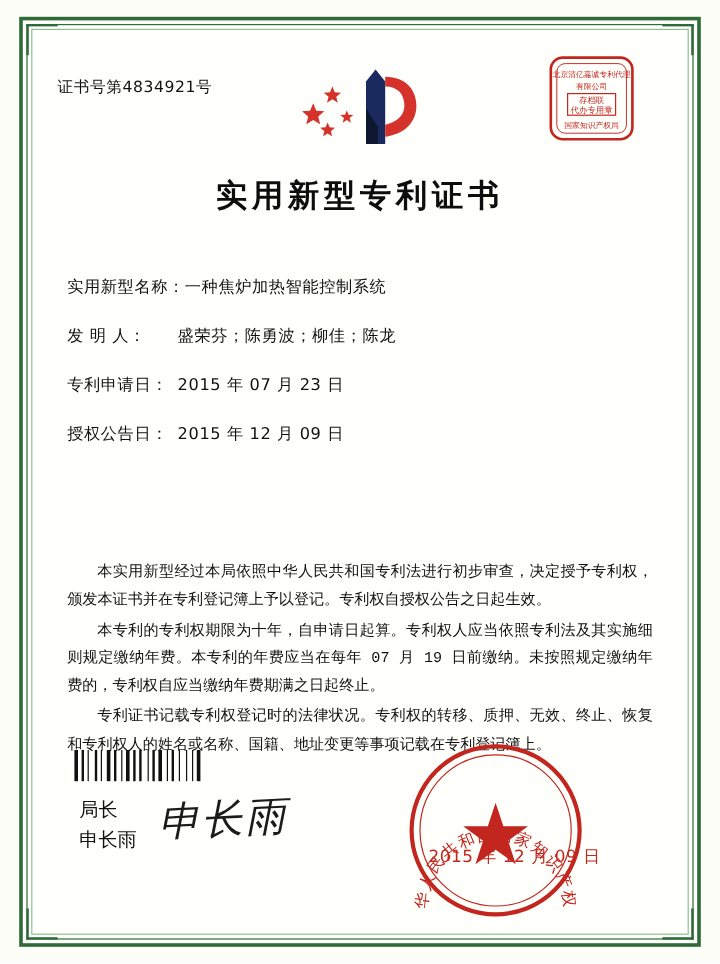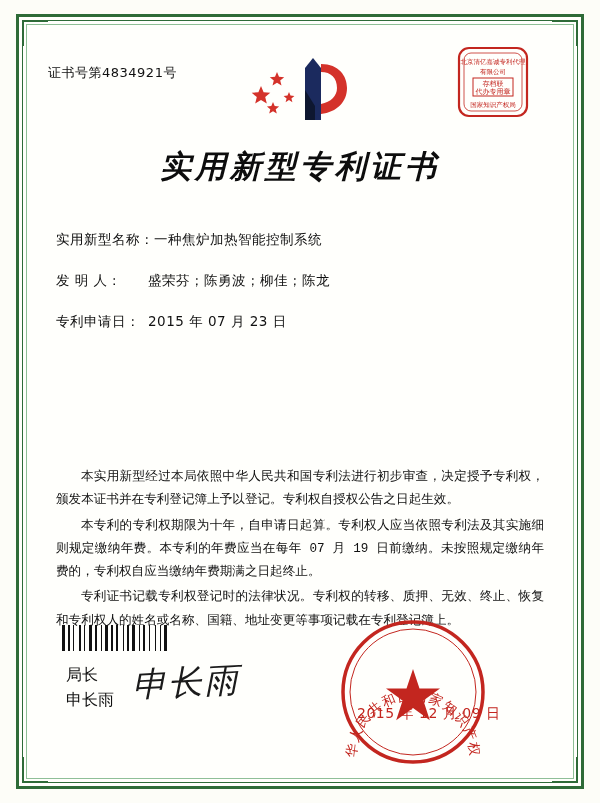--- a/index.html
+++ b/index.html
@@ -90,25 +90,24 @@
     height: 84px;
   }
 
   .title {
     position: absolute;
     left: 0;
     top: 146px;
     width: 600px;
     text-align: center;
     font-family: "DejaVu Serif", "Liberation Serif", serif;
-    font-size: 31px;
+    font-size: 26px;
     font-weight: bold;
     letter-spacing: 4px;
     color: #0d0d0d;
-    font-style: italic;
   }
 
   .fields {
     position: absolute;
     left: 56px;
     top: 230px;
     width: 490px;
   }
   .field-row {
     font-size: 13.5px;
@@ -253,20 +252,23 @@
 
   <div class="fields">
     <div class="field-row">
       <span class="field-label">实用新型名称：</span><span class="field-value">一种焦炉加热智能控制系统</span>
     </div>
     <div class="field-row">
       <span class="field-label">发 明 人：</span><span class="field-value">盛荣芬；陈勇波；柳佳；陈龙</span>
     </div>
     <div class="field-row">
       <span class="field-label">专利申请日：</span><span class="field-value">2015 年 07 月 23 日</span>
+    </div>
+    <div class="field-row">
+      <span class="field-label">授权公告日：</span><span class="field-value">2015 年 12 月 09 日</span>
     </div>
   </div>
 
   <div class="body-text">
     <p>本实用新型经过本局依照中华人民共和国专利法进行初步审查，决定授予专利权，颁发本证书并在专利登记簿上予以登记。专利权自授权公告之日起生效。</p>
     <p>本专利的专利权期限为十年，自申请日起算。专利权人应当依照专利法及其实施细则规定缴纳年费。本专利的年费应当在每年 07 月 19 日前缴纳。未按照规定缴纳年费的，专利权自应当缴纳年费期满之日起终止。</p>
     <p>专利证书记载专利权登记时的法律状况。专利权的转移、质押、无效、终止、恢复和专利权人的姓名或名称、国籍、地址变更等事项记载在专利登记簿上。</p>
   </div>
 
   <div class="barcode">

